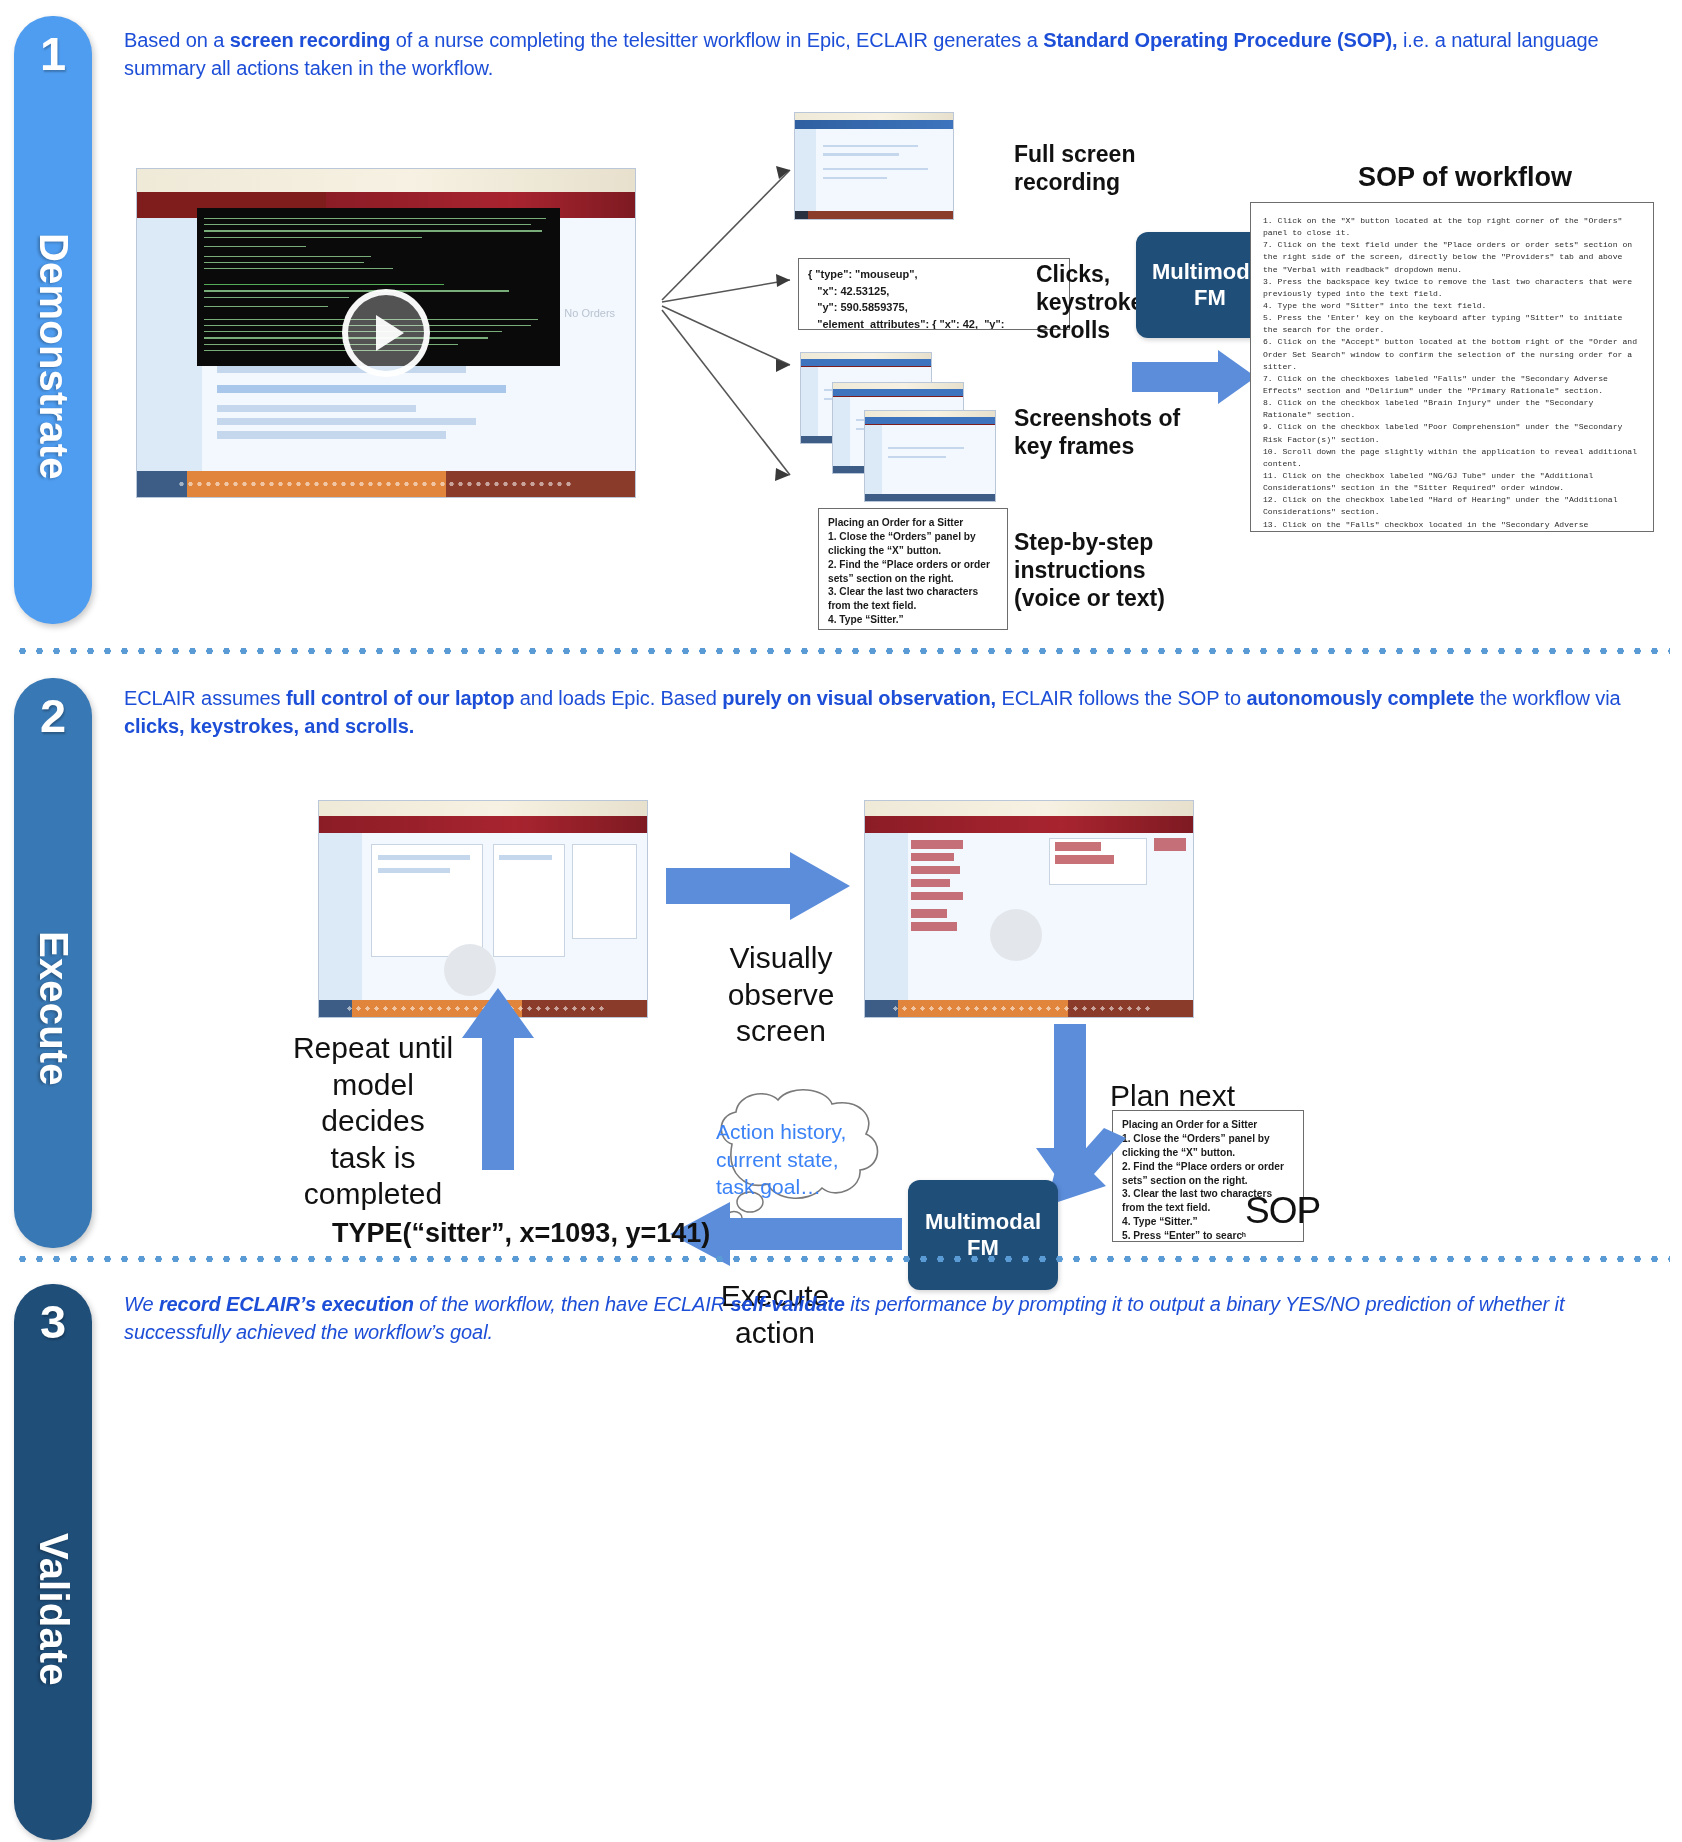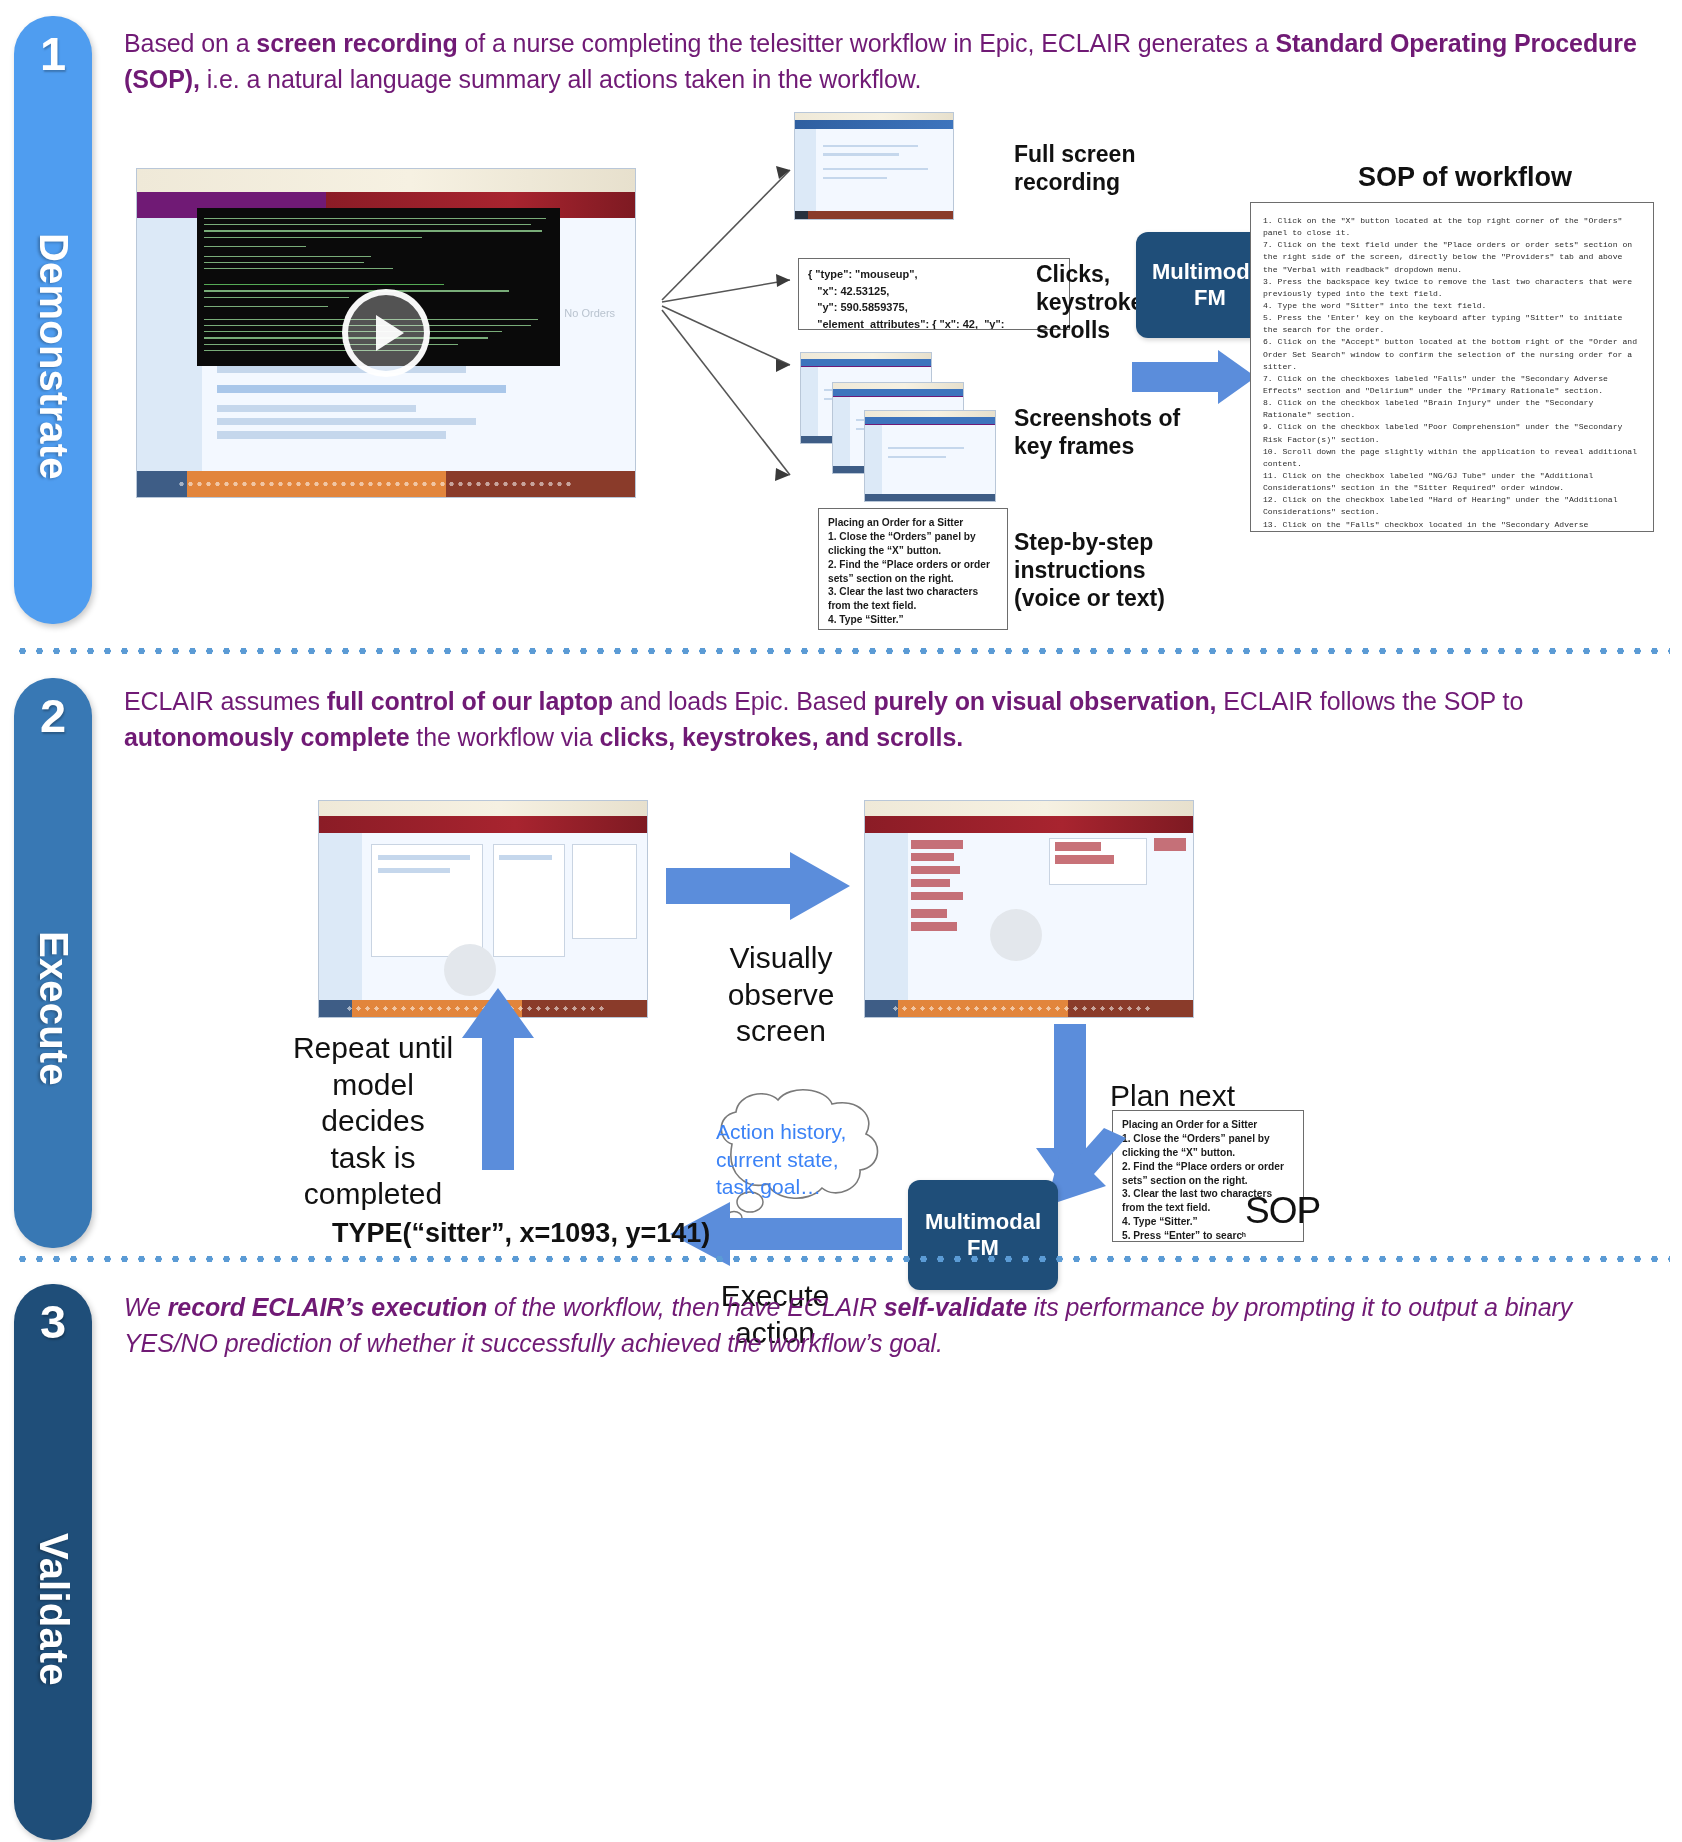--- a/index.html
+++ b/index.html
@@ -46,24 +46,24 @@
     writing-mode: vertical-rl;
     text-orientation: mixed;
     transform: none;
     display:flex; align-items:center; justify-content:center;
     text-shadow: 1px 2px 3px rgba(0,0,0,.28);
   }
 
   
   .headline {
     position:absolute;
-    font-size:25px;
+    font-size:20px;
     line-height:1.42;
     letter-spacing:-0.1px;
-    color:#701a75;
+    color:#1d4ed8;
   }
   .headline b { font-weight:bold; }
 
   
   .fm-box {
     position:absolute;
     background:#1f4e79;
     color:#fff;
     border-radius:12px;
     font-weight:bold;
@@ -109,21 +109,21 @@
   .sop-stamp {
     position:absolute; font-size:37px; font-weight:normal; color:#111;
     letter-spacing:-1px;
   }
 
   
   .arrow { position:absolute; }
 
   
   .shot {
-    position:absolute; background:#701a75;
+    position:absolute; background:#7f1d1d;
     border:1px solid #b9c7d8; overflow:hidden;
   }
   .shot .menubar { position:absolute; left:0; top:0; width:100%; height:7%;
     background:linear-gradient(90deg,#efe9d8,#f6f1e2 55%,#e7e0cd); }
   .shot .epicbar { position:absolute; left:0; top:7%; width:100%; height:8%;
     background:linear-gradient(90deg,#8b1c26,#a8242f 60%,#7e1a22); }
   .shot .lnav { position:absolute; left:0; top:15%; width:13%; height:77%; background:#dce9f7; }
   .shot .body { position:absolute; left:13%; top:15%; width:87%; height:77%; background:#f3f8ff; }
   .shot .rowline { position:absolute; left:3%; height:2.2%; background:#c5d7ec; }
   .shot .dock { position:absolute; left:0; bottom:0; width:100%; height:8%;

